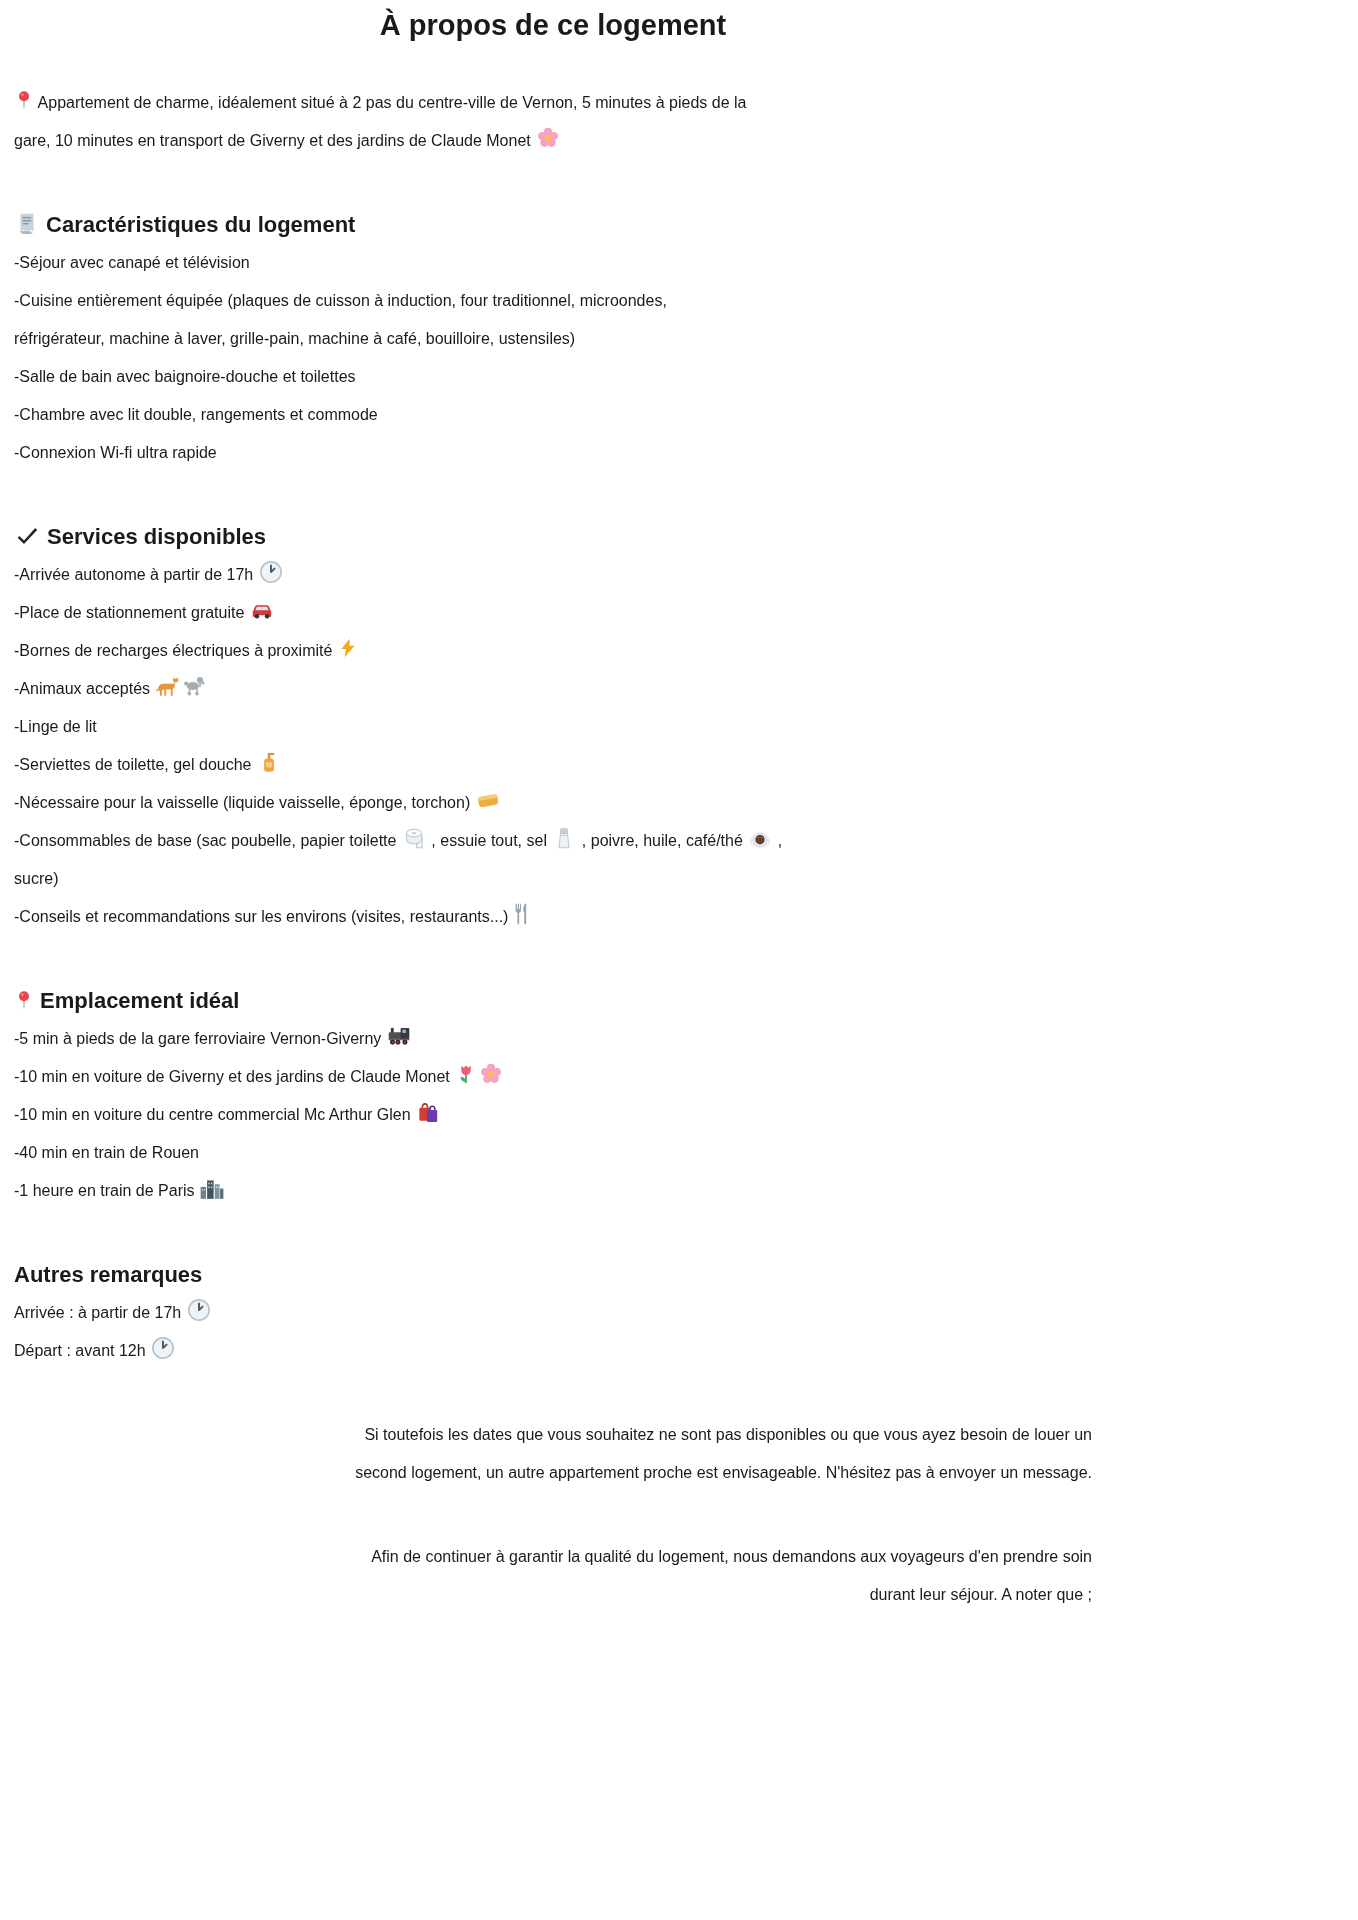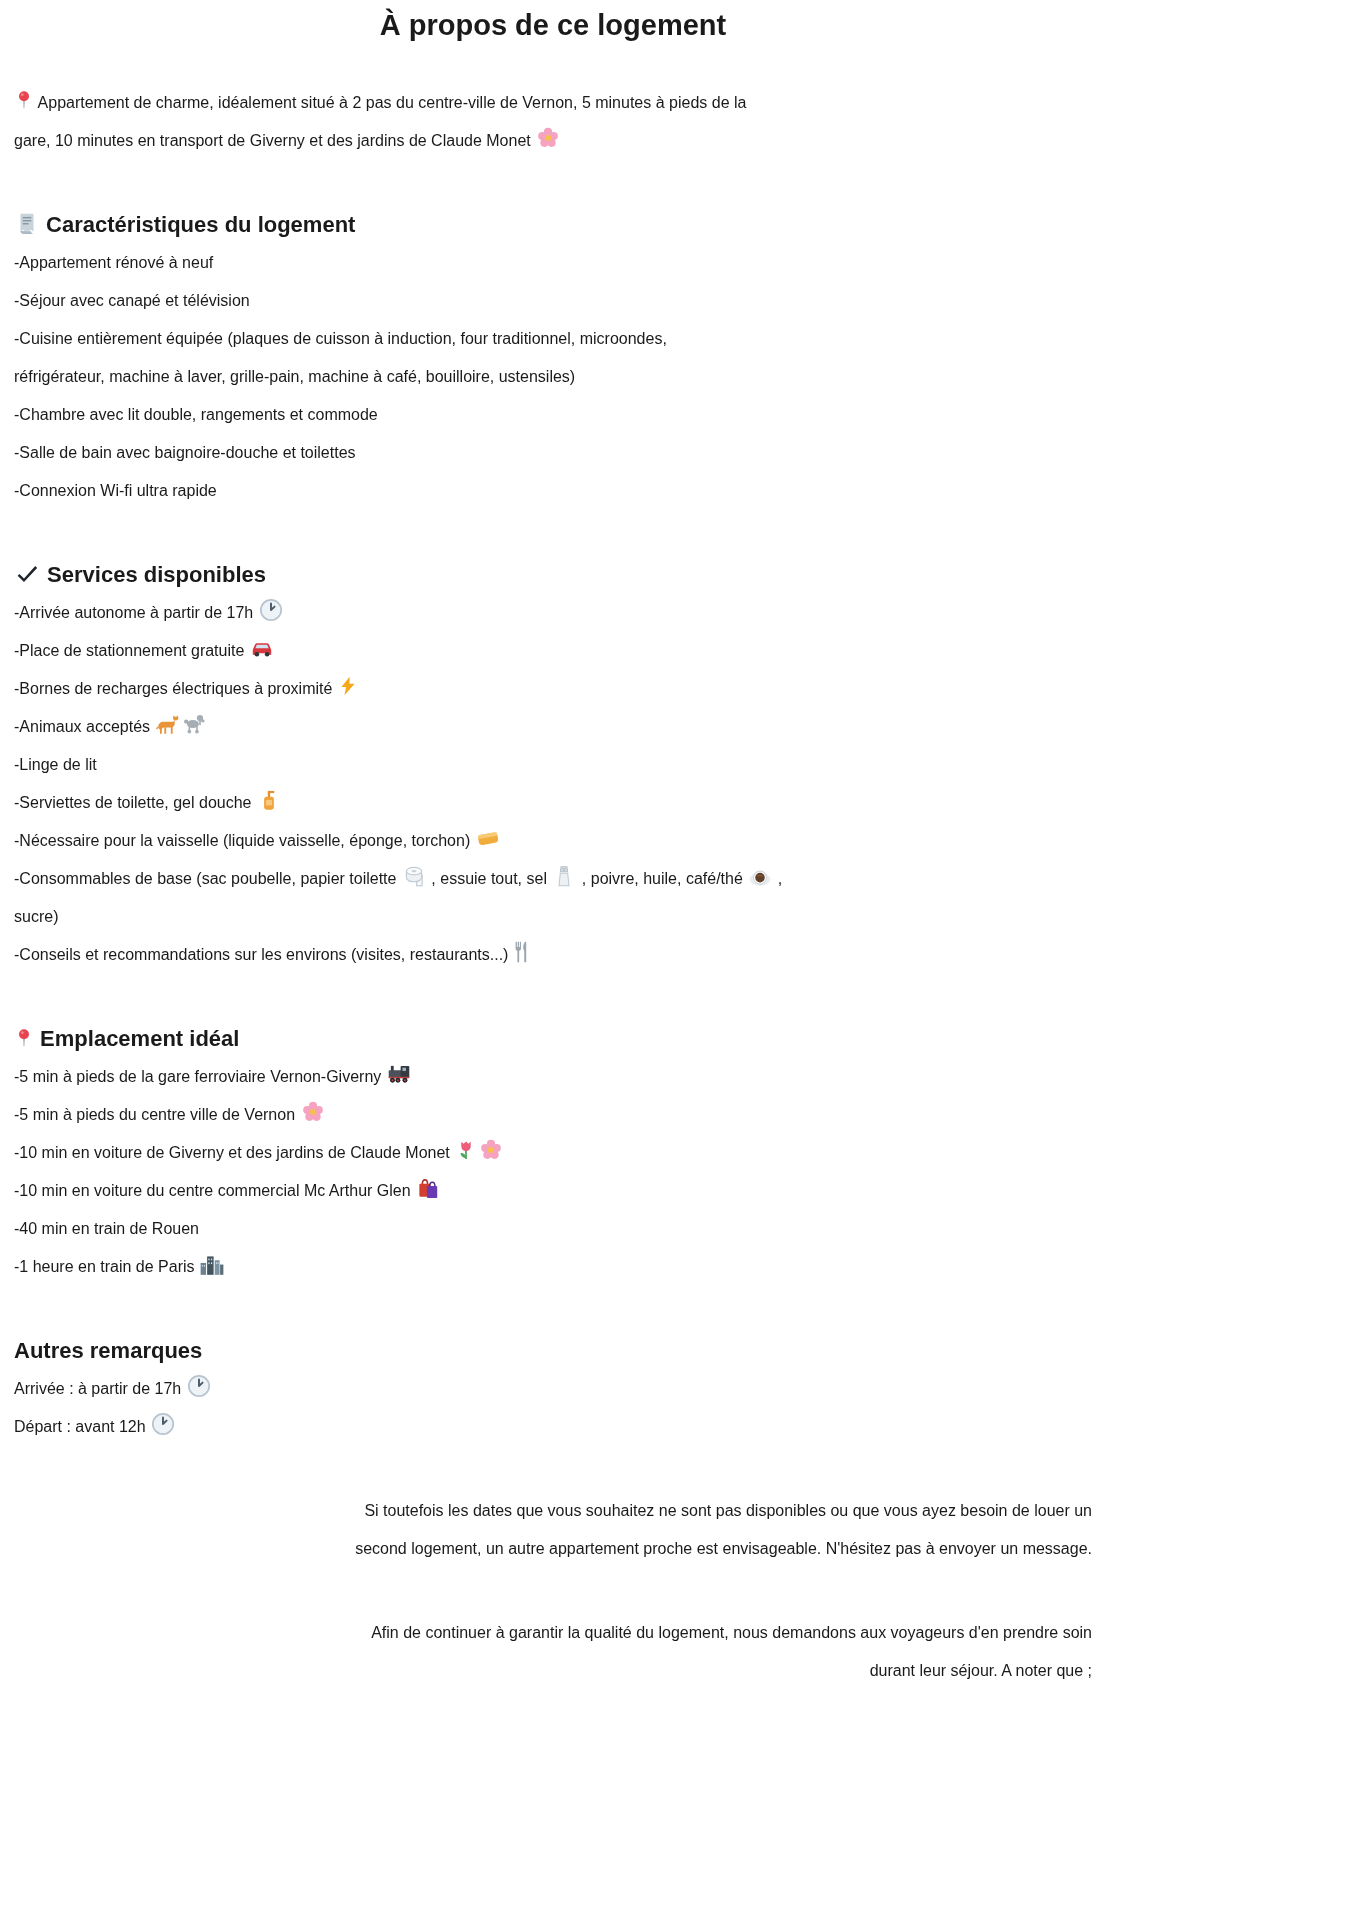--- a/index.html
+++ b/index.html
@@ -80,26 +80,25 @@
     <div class="section">
       <h2 class="heading"><span class="emoji receipt-icon"><svg viewBox="0 0 24 24">
               <path fill="#c9d3da" d="M6 2.5h12V19l-2.4-1.6L13.2 19l-1.2-.9-1.2.9-2.4-1.6L6 19z"></path>
               <g fill="#8699a6">
                 <rect x="8" y="5.5" width="8" height="1.3"></rect>
                 <rect x="8" y="8.3" width="8" height="1.3"></rect>
                 <rect x="8" y="11.1" width="5.5" height="1.3"></rect>
               </g>
               <path d="M6 18.5c0 1.5 1.2 2.7 2.7 2.7h9.6c-1.5 0-2.6-1.1-2.6-2.4" fill="#aebac3"></path>
             </svg></span> Caractéristiques du logement</h2>
-      <div class="line">-Appartement rénové à neuf</div>
       <div class="line">-Séjour avec canapé et télévision</div>
       <div class="line">-Cuisine entièrement équipée (plaques de cuisson à induction, four traditionnel, microondes,
 réfrigérateur, machine à laver, grille-pain, machine à café, bouilloire, ustensiles)</div>
+      <div class="line">-Salle de bain avec baignoire-douche et toilettes</div>
       <div class="line">-Chambre avec lit double, rangements et commode</div>
-      <div class="line">-Salle de bain avec baignoire-douche et toilettes</div>
       <div class="line">-Connexion Wi-fi ultra rapide</div>
     </div>
 
     <div class="section">
       <h2 class="heading"><span class="emoji check-mark-icon"><svg viewBox="0 0 24 24">
               <path d="M3.5 13.6l1.7-1.7 4.4 4.3L20.4 4.4l1.8 1.8L9.6 19.6z" fill="#20262b"></path>
             </svg></span> Services disponibles</h2>
       <div class="line">-Arrivée autonome à partir de 17h <span class="emoji clock-icon"><svg viewBox="0 0 24 24">
               <circle cx="12" cy="12" r="9.4" fill="#eef3f7" stroke="#b7c4cf" stroke-width="1.6"></circle>
               <path d="M12 12V5.9M12 12l3.3-3.1" stroke="#4a5a68" stroke-width="1.8" stroke-linecap="round" fill="none"></path>
@@ -187,30 +186,20 @@
               <rect x="15.2" y="6.2" width="3.2" height="3" fill="#9fb4c4"></rect>
               <rect x="4.5" y="4.5" width="2.6" height="4.5" fill="#343a40"></rect>
               <rect x="2.5" y="14.6" width="19" height="1.2" fill="#c94040"></rect>
               <circle cx="6" cy="17.8" r="2.3" fill="#23272b"></circle>
               <circle cx="11" cy="17.8" r="2.3" fill="#23272b"></circle>
               <circle cx="17.5" cy="17.8" r="2.3" fill="#23272b"></circle>
               <circle cx="6" cy="17.8" r=".9" fill="#c94040"></circle>
               <circle cx="11" cy="17.8" r=".9" fill="#c94040"></circle>
               <circle cx="17.5" cy="17.8" r=".9" fill="#c94040"></circle>
             </svg></span></div>
-      <div class="line">-5 min à pieds du centre ville de Vernon <span class="emoji cherry-blossom-icon"><svg viewBox="0 0 24 24">
-              <g fill="#f5a3c0">
-                <circle cx="12" cy="6.4" r="3.8"></circle>
-                <circle cx="17.3" cy="10.2" r="3.8"></circle>
-                <circle cx="15.3" cy="16.4" r="3.8"></circle>
-                <circle cx="8.7" cy="16.4" r="3.8"></circle>
-                <circle cx="6.7" cy="10.2" r="3.8"></circle>
-              </g>
-              <circle cx="12" cy="12" r="2.8" fill="#f6bf4e"></circle>
-            </svg></span></div>
       <div class="line">-10 min en voiture de Giverny et des jardins de Claude Monet <span class="emoji tulip-icon"><svg viewBox="0 0 24 24">
               <path d="M12 12.5v8.5" stroke="#3f9b4f" stroke-width="1.6" fill="none"></path>
               <path d="M12 20c-3.4 0-5.4-2.6-5.4-5 3 0 5.4 1.8 5.4 5z" fill="#49a85a"></path>
               <path d="M7.3 3.8v4.4c0 2.7 2.1 4.8 4.7 4.8s4.7-2.1 4.7-4.8V3.8l-2.4 2-2.3-2.4-2.3 2.4z" fill="#ee5e7a"></path>
             </svg></span><span class="emoji cherry-blossom-icon"><svg viewBox="0 0 24 24">
               <g fill="#f5a3c0">
                 <circle cx="12" cy="6.4" r="3.8"></circle>
                 <circle cx="17.3" cy="10.2" r="3.8"></circle>
                 <circle cx="15.3" cy="16.4" r="3.8"></circle>
                 <circle cx="8.7" cy="16.4" r="3.8"></circle>

